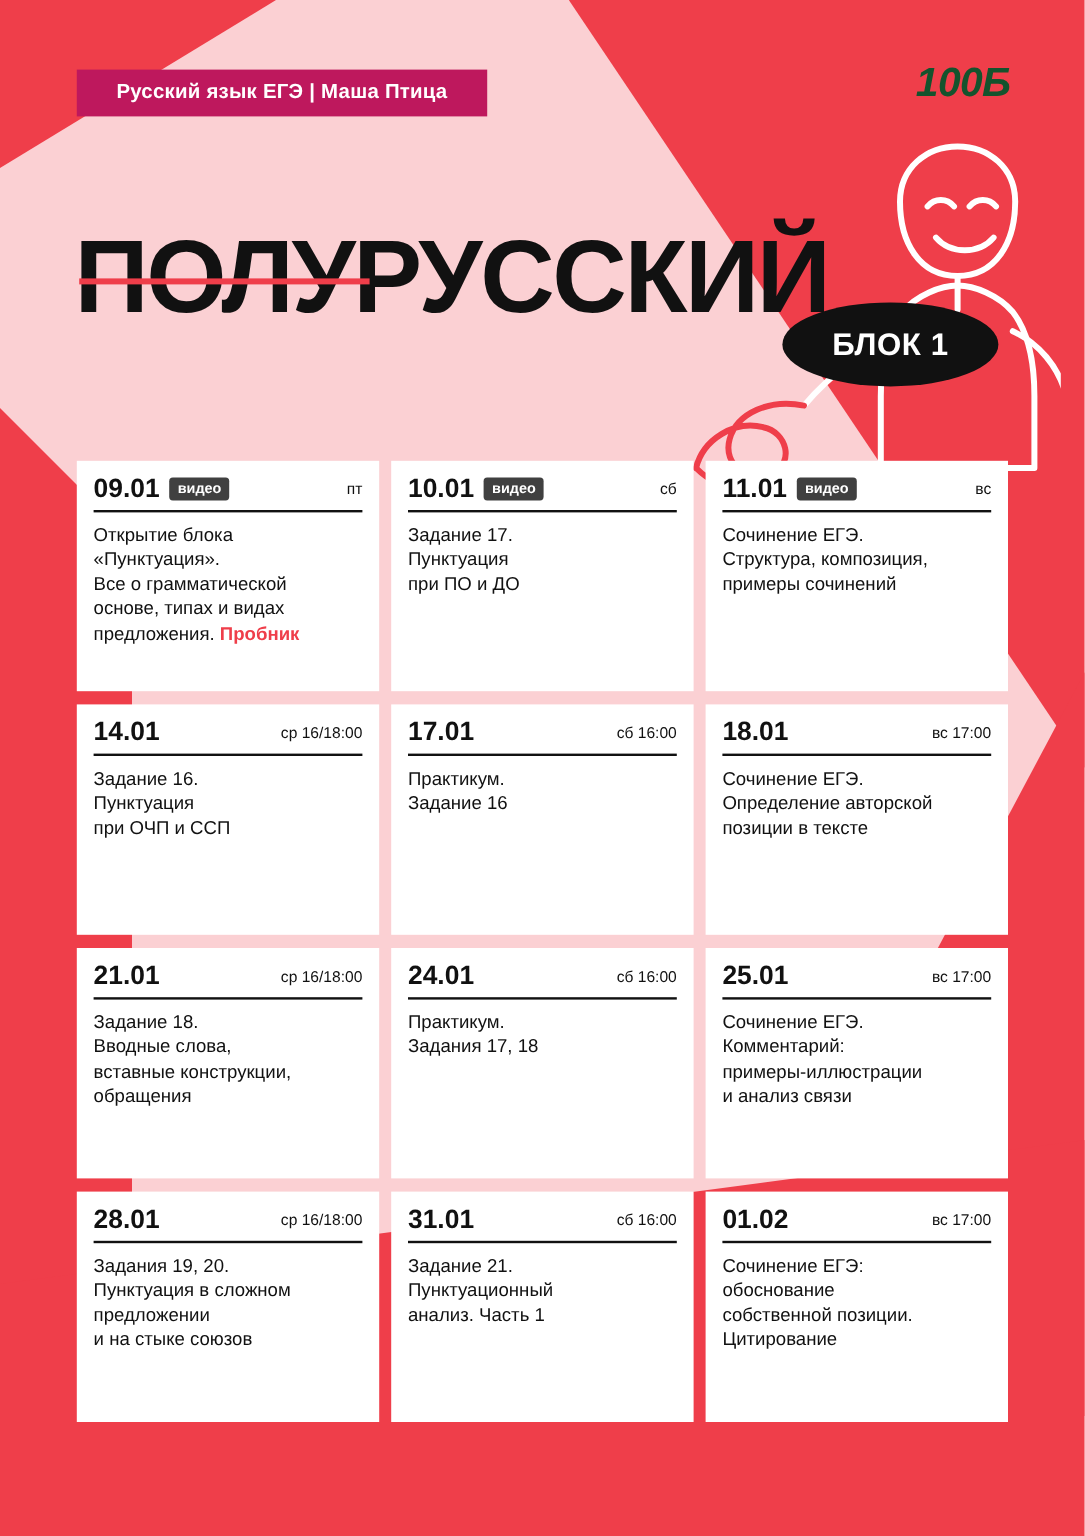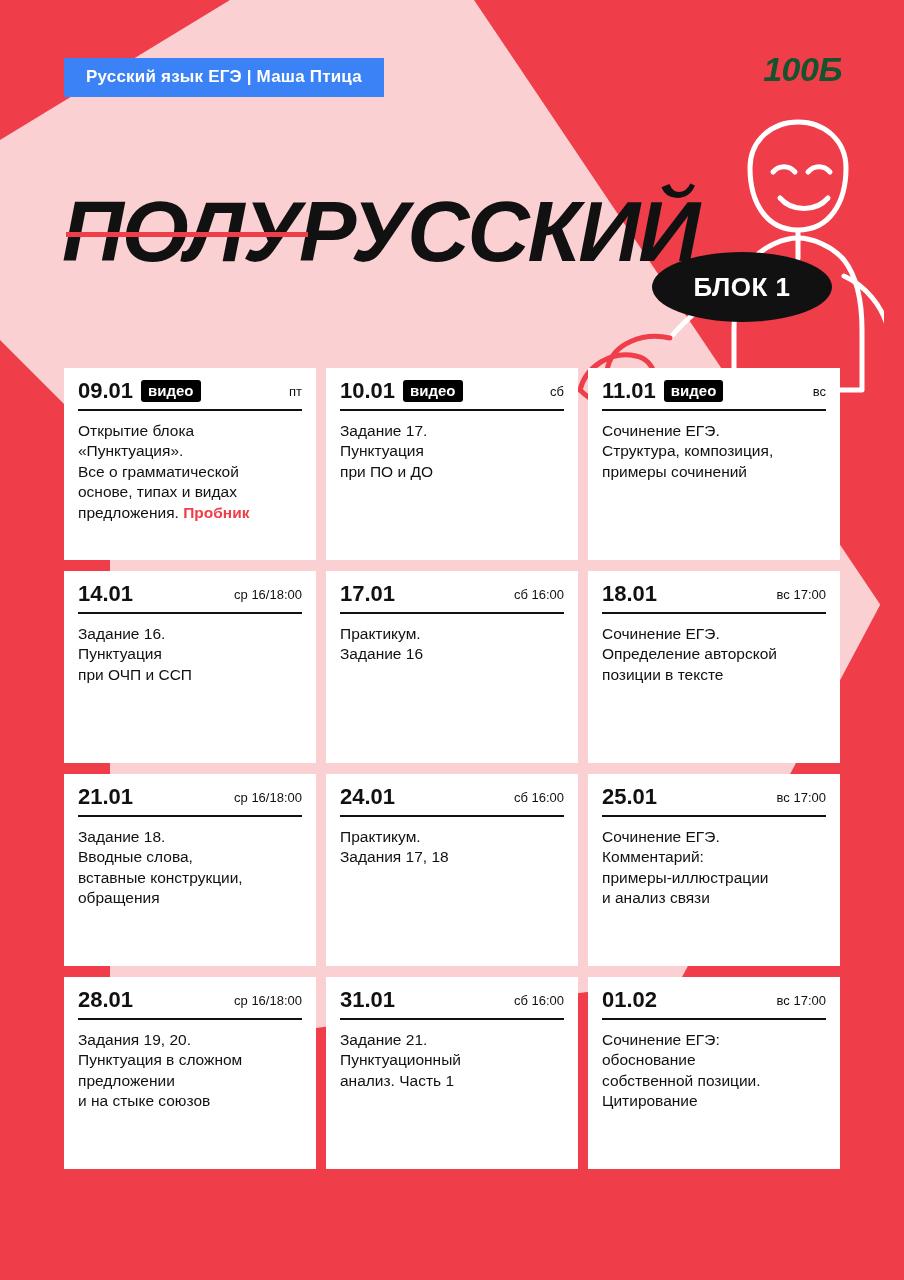--- a/index.html
+++ b/index.html
@@ -62,46 +62,45 @@
     right: 20px;
     top: 110px;
     width: 330px;
     height: 330px;
     opacity: 1;
   }
   
   .brand-tag {
     position: absolute;
     left: 64px; top: 58px;
-    background: #3b82f6;
+    background: #be185d;
     color: #fff;
     font-size: 17px;
     font-weight: bold;
-    padding: 9px 22px 10px;
+    padding: 9px 33px 10px;
     letter-spacing: .2px;
     white-space: nowrap;
   }
   .score-badge {
     position: absolute;
     right: 62px; top: 50px;
     color: #14532d;
     font-size: 34px;
     font-style: italic;
     font-weight: bold;
     letter-spacing: -.5px;
   }
   .title {
     position: absolute;
     left: 62px; top: 130px;
     font-size: 86px;
     font-weight: bold;
     color: #111;
     letter-spacing: -2px;
     line-height: 1;
-    font-style: italic;
   }
   .title-underline {
     position: absolute;
     left: 66px; top: 232px;
     width: 242px; height: 5px;
     background: #ef3e4a;
   }
   .subtitle {
     position: absolute;
     left: 66px; top: 264px;
@@ -119,21 +118,21 @@
     font-weight: bold;
     display: flex;
     align-items: center;
     justify-content: center;
     letter-spacing: .5px;
   }
   
   .grid {
     position: absolute;
     left: 64px;
-    top: 368px;
+    top: 384px;
     width: 776px;
     display: grid;
     grid-template-columns: repeat(3, 252px);
     grid-auto-rows: 192px;
     column-gap: 10px;
     row-gap: 11px;
   }
   .card {
     background: #fff;
     padding: 12px 14px 12px;
@@ -148,23 +147,23 @@
     padding-bottom: 7px;
     gap: 8px;
   }
   .card-date {
     font-size: 22px;
     font-weight: bold;
     color: #111;
     line-height: 1;
   }
   .tag-video {
-    background: #000000;
+    background: #404040;
     color: #fff;
-    font-size: 15px;
+    font-size: 12px;
     font-weight: bold;
     padding: 3px 7px 4px;
     border-radius: 3px;
     line-height: 1;
   }
   .card-meta {
     margin-left: auto;
     font-size: 13px;
     color: #111;
     white-space: nowrap;

